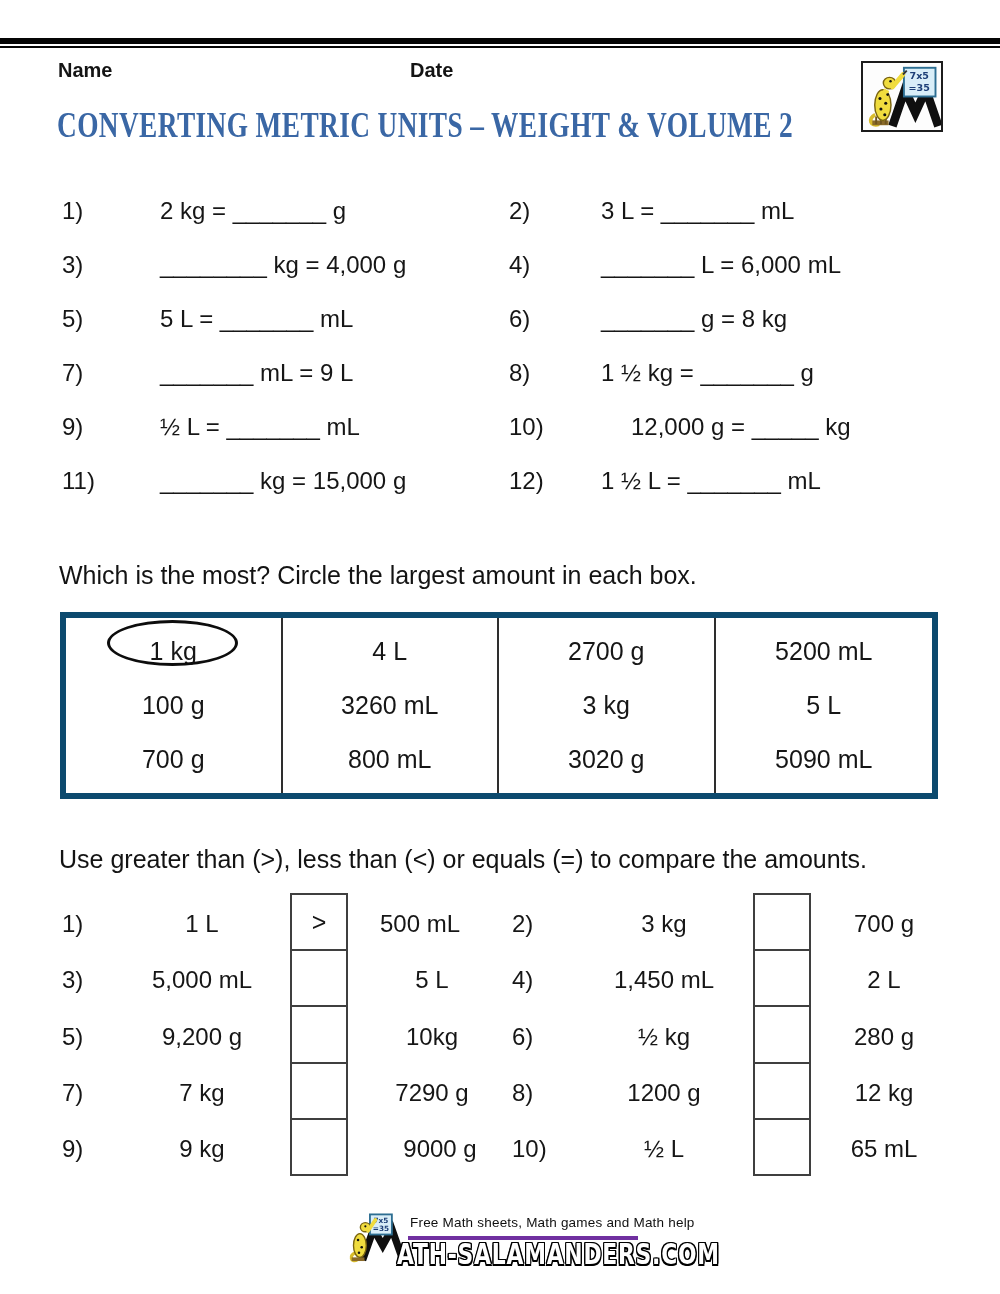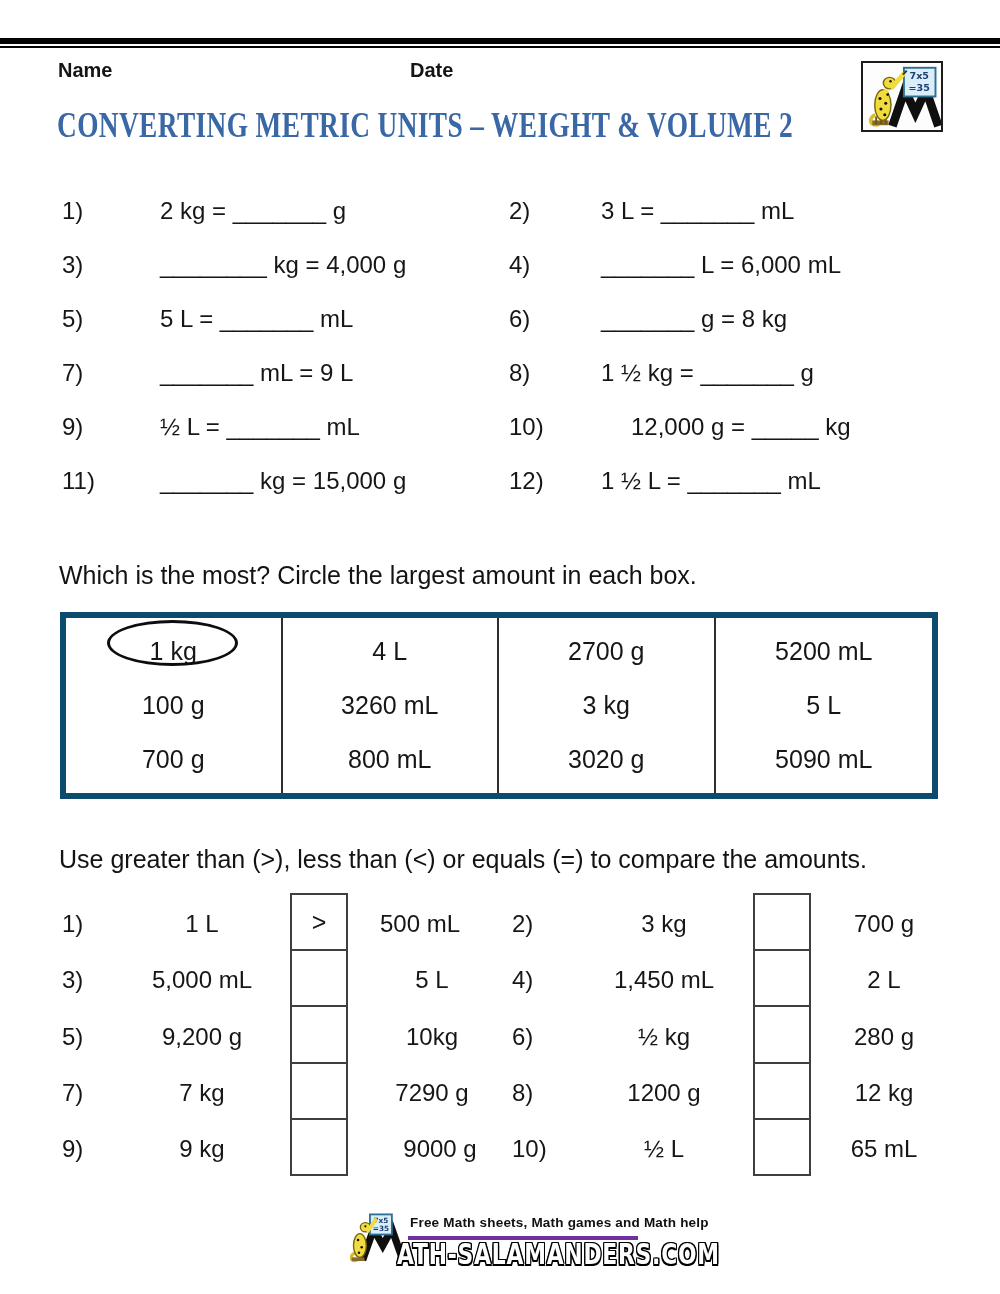--- a/index.html
+++ b/index.html
@@ -39,21 +39,21 @@
   .cmp-row { left:0; width:1000px; height:56px; line-height:56px; font-size:24px; }
   .cmp-num { position:absolute; }
   .cmp-val { position:absolute; text-align:center; white-space:nowrap; }
   .strip {
     width:58px; height:283px; border:2px solid #3f3f3f; background:#fff;
     display:flex; flex-direction:column;
   }
   .strip-cell { flex:1; display:flex; align-items:center; justify-content:center;
     font-size:25px; border-top:2px solid #3f3f3f; }
   .strip-cell:first-child { border-top:none; }
-  .tagline { left:410px; top:1215px; font-size:13.5px; font-weight:bold; color:#101010; white-space:nowrap; letter-spacing:0.2px; }
+  .tagline { left:410px; top:1215px; font-size:13.5px; font-weight:normal; color:#101010; white-space:nowrap; letter-spacing:0.2px; }
   .purple-line { left:408px; top:1236px; width:230px; height:4px; background:#7030a0; }
   .site {
     left:397px; top:1238px; font-family:"DejaVu Sans", sans-serif;
     font-size:28px; font-weight:bold; white-space:nowrap; color:#ffffff;
     transform:scaleX(0.78); transform-origin:left top; letter-spacing:1px;
     text-shadow:-1.5px -1.5px 0 #000, 1.5px -1.5px 0 #000, -1.5px 1.5px 0 #000,
                  1.5px 1.5px 0 #000, -1.5px 0 0 #000, 1.5px 0 0 #000,
                  0 -1.5px 0 #000, 0 1.5px 0 #000;
   }
   svg text { font-family:"DejaVu Sans", sans-serif; font-weight:bold; }

